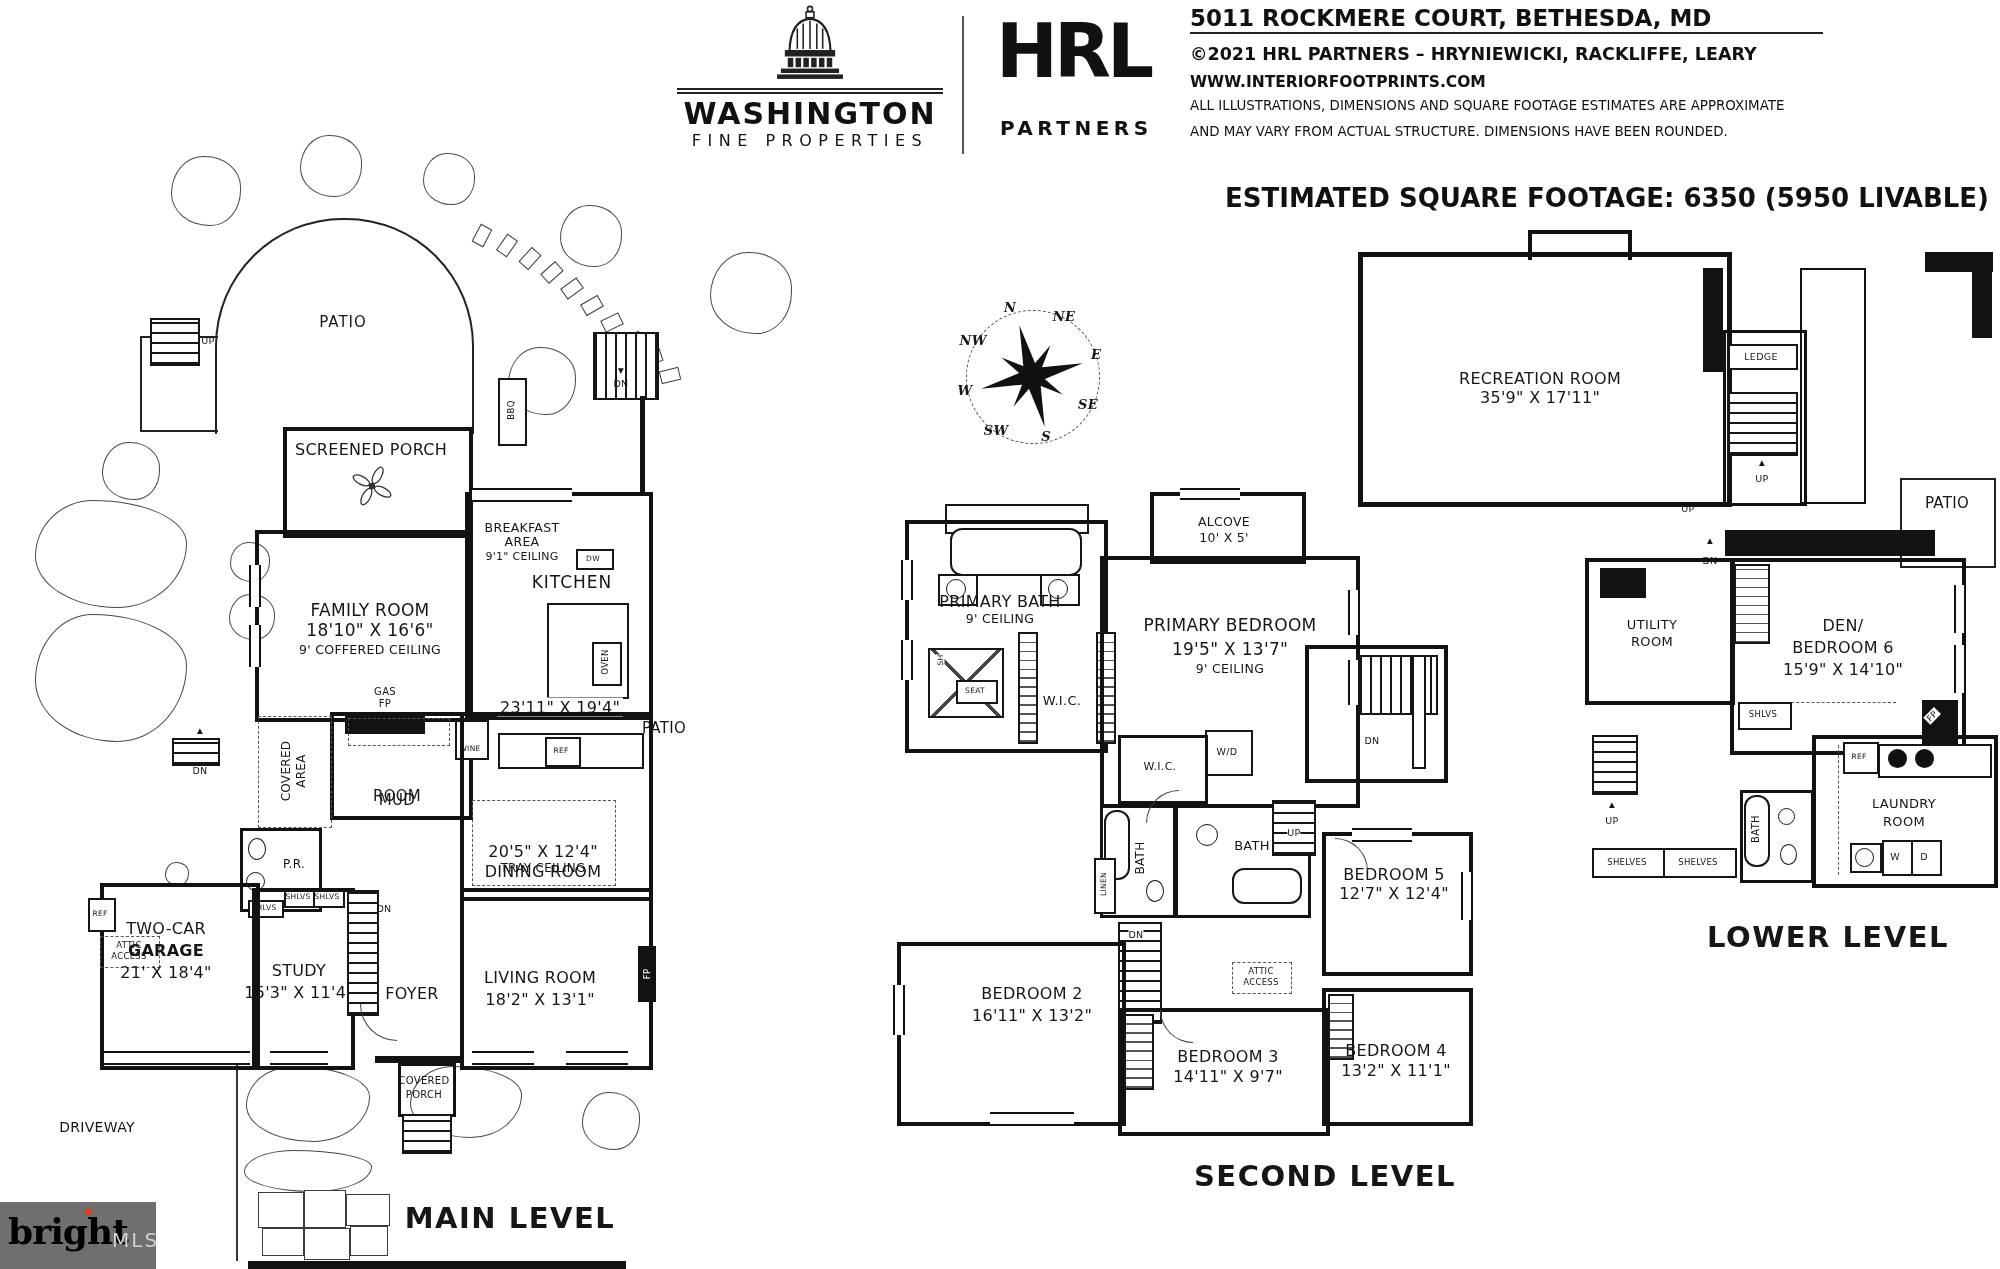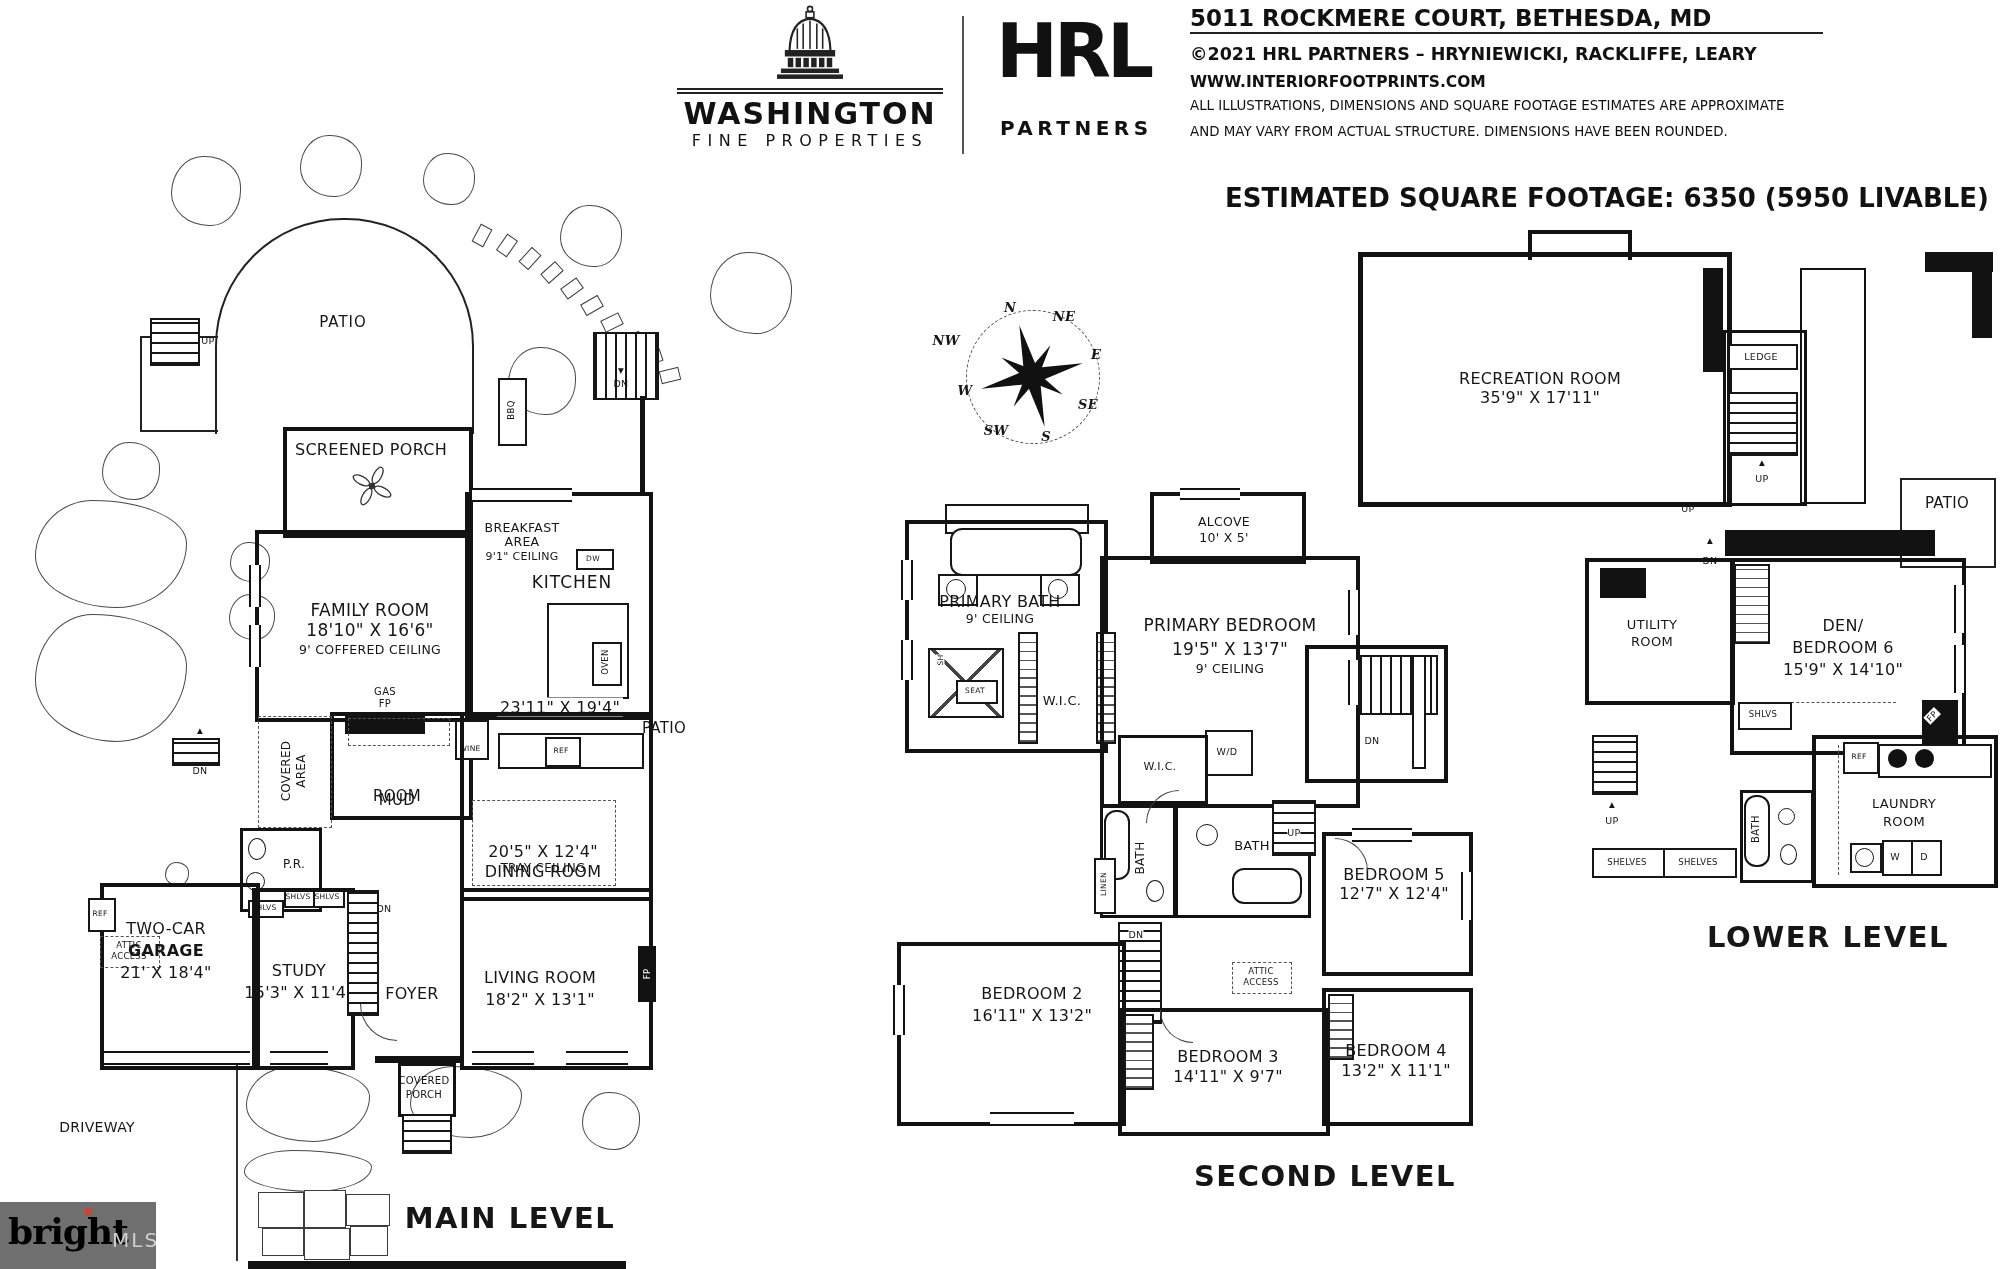--- a/index.html
+++ b/index.html
@@ -94,21 +94,21 @@
       </g>
     </svg>
   </div>
   <div class="lbl serif t13" style="left:1010px;top:307px;">N</div>
   <div class="lbl serif t13" style="left:1064px;top:316px;">NE</div>
   <div class="lbl serif t13" style="left:1096px;top:354px;">E</div>
   <div class="lbl serif t13" style="left:1088px;top:404px;">SE</div>
   <div class="lbl serif t13" style="left:1046px;top:436px;">S</div>
   <div class="lbl serif t13" style="left:996px;top:430px;">SW</div>
   <div class="lbl serif t13" style="left:965px;top:390px;">W</div>
-  <div class="lbl serif t13" style="left:946px;top:340px;">NW</div>
+  <div class="lbl serif t13" style="left:973px;top:340px;">NW</div>
 </div>
 
 <div>
 
   <div class="tree" style="left:171px;top:156px;width:68px;height:68px;"></div>
   <div class="tree" style="left:300px;top:135px;width:60px;height:60px;"></div>
   <div class="tree" style="left:423px;top:153px;width:50px;height:50px;"></div>
   <div class="tree" style="left:560px;top:205px;width:60px;height:60px;"></div>
   <div class="tree" style="left:710px;top:252px;width:80px;height:80px;"></div>
   <div class="tree" style="left:508px;top:347px;width:66px;height:66px;"></div>

